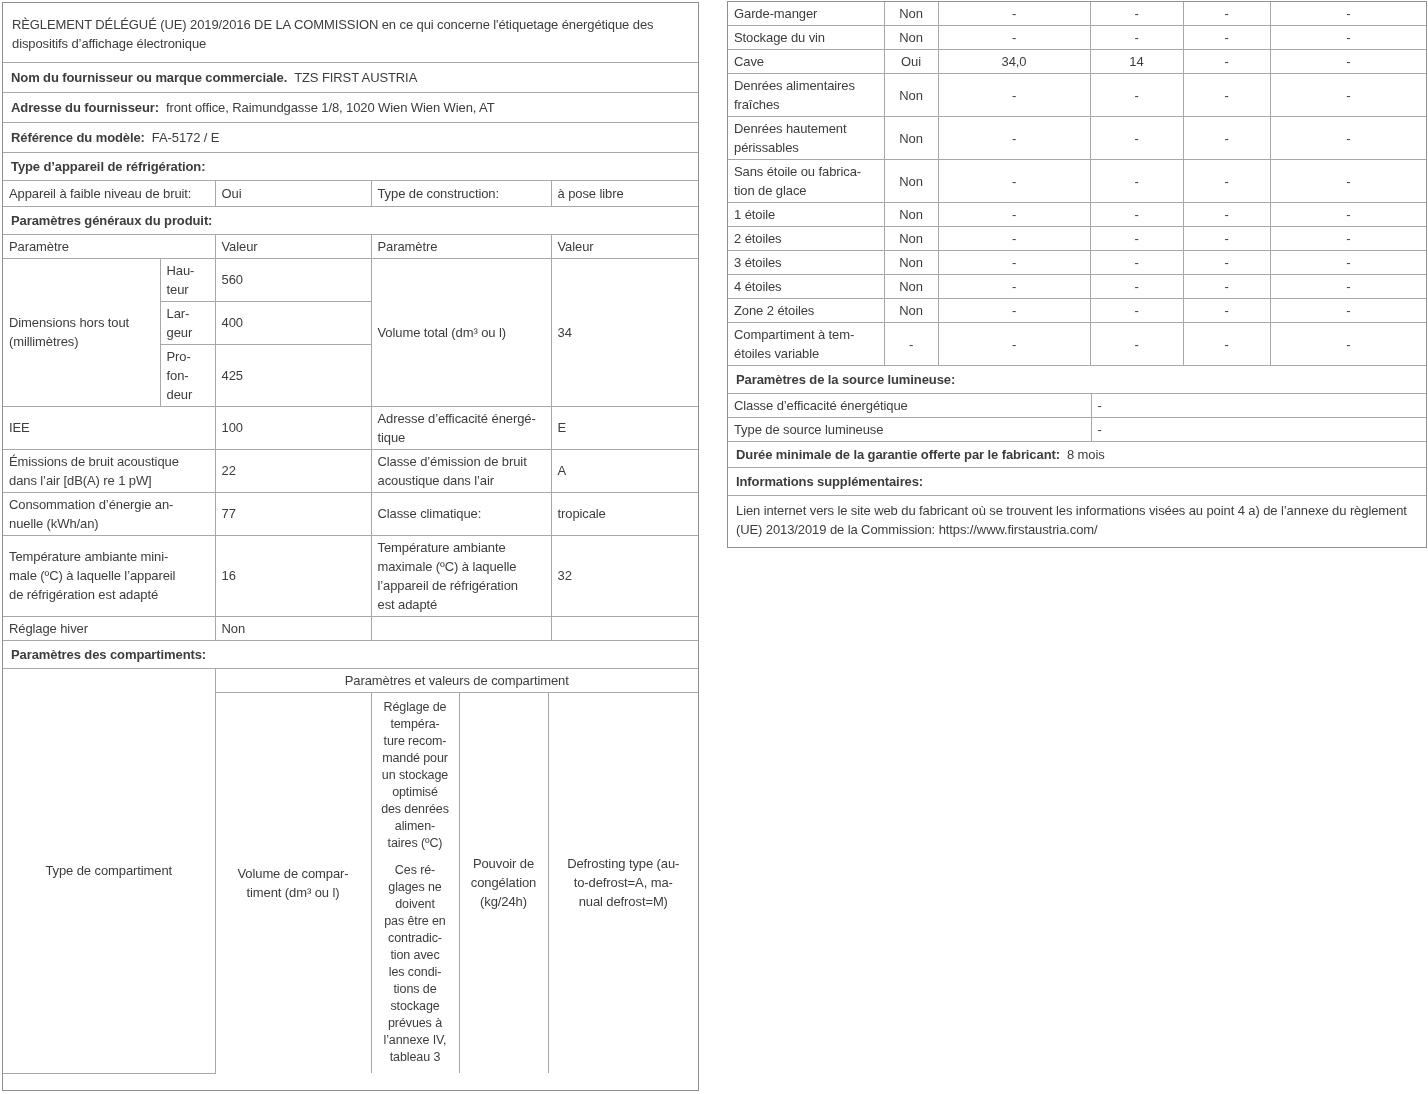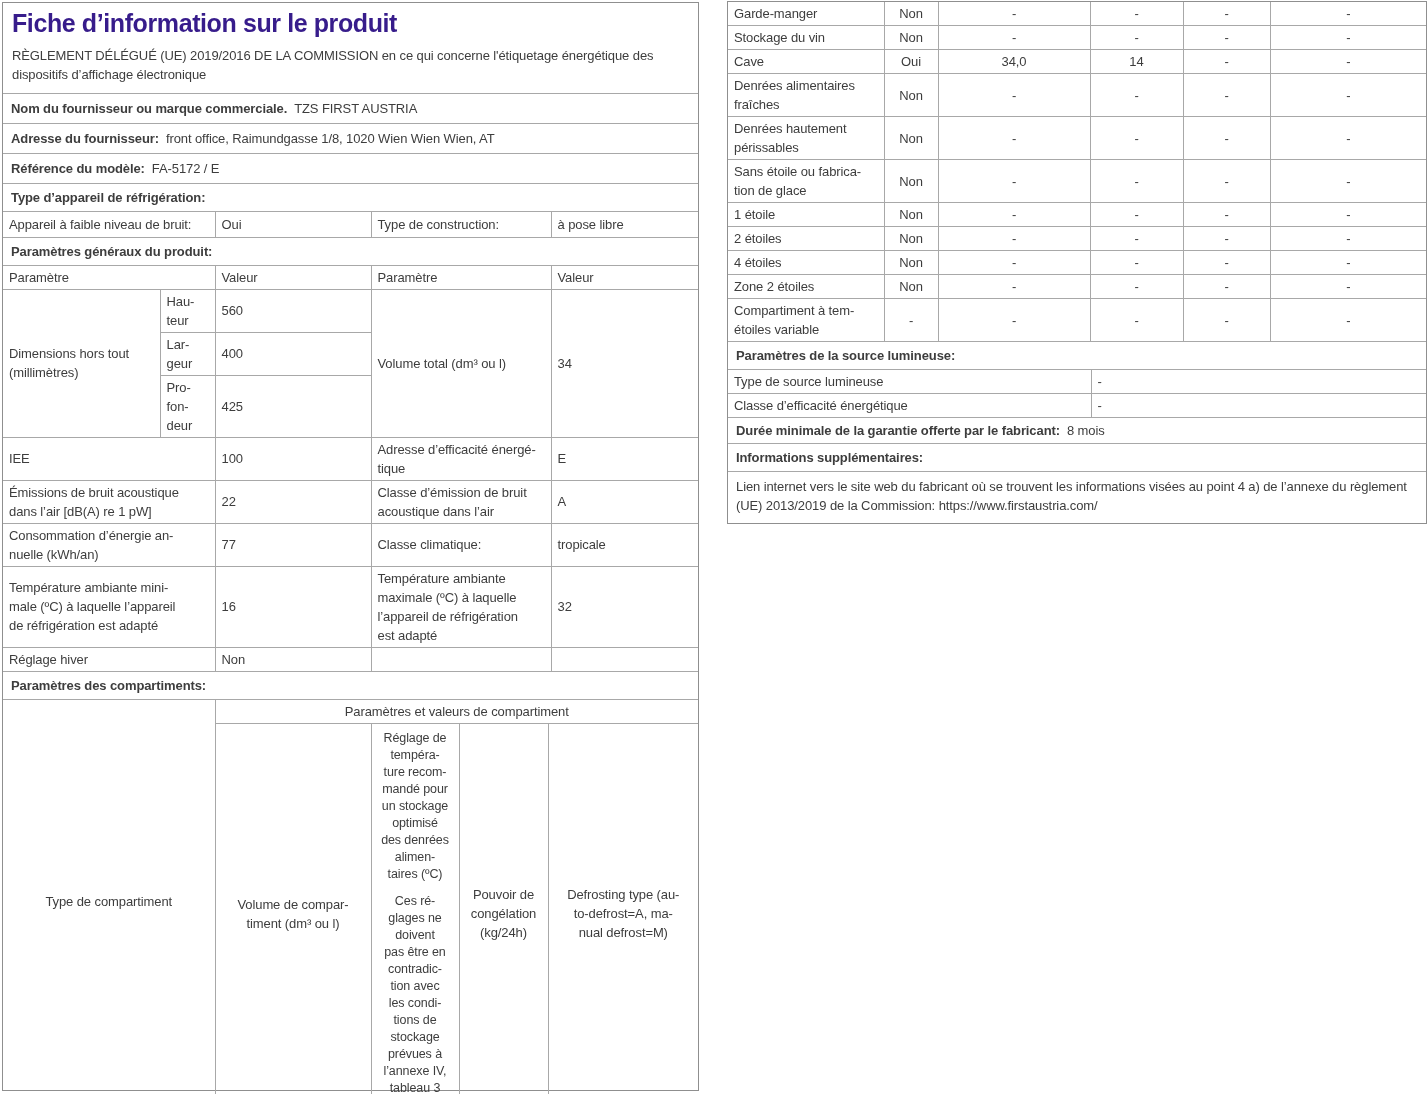--- a/index.html
+++ b/index.html
@@ -58,21 +58,20 @@
   .guarantee{padding:3px 8px;}
   .para{padding:5px 8px 8px 8px;}
   .link{}
 </style>
 </head>
 <body>
 
 <div class="page page-left">
 
   <div class="title-block">
-    <h1 class="title">Fiche d’information sur le produit</h1>
     <p class="regulation">RÈGLEMENT DÉLÉGUÉ (UE) 2019/2016 DE LA COMMISSION en ce qui concerne l'étiquetage énergétique des
 dispositifs d’affichage électronique</p>
   </div>
 
   <div class="kv-row">
     <span class="b">Nom du fournisseur ou marque commerciale.</span><span class="v">TZS FIRST AUSTRIA</span>
   </div>
 
   <div class="kv-row">
     <span class="b">Adresse du fournisseur:</span><span class="v">front office, Raimundgasse 1/8, 1020 Wien Wien Wien, AT</span>
@@ -306,20 +305,28 @@
     </tr>
     <tr class="h21">
       <td>2 étoiles</td>
       <td class="center">Non</td>
       <td class="center">-</td>
       <td class="center">-</td>
       <td class="center">-</td>
       <td class="center">-</td>
     </tr>
     <tr class="h21">
+      <td>3 étoiles</td>
+      <td class="center">Non</td>
+      <td class="center">-</td>
+      <td class="center">-</td>
+      <td class="center">-</td>
+      <td class="center">-</td>
+    </tr>
+    <tr class="h21">
       <td>4 étoiles</td>
       <td class="center">Non</td>
       <td class="center">-</td>
       <td class="center">-</td>
       <td class="center">-</td>
       <td class="center">-</td>
     </tr>
     <tr class="h21">
       <td>Zone 2 étoiles</td>
       <td class="center">Non</td>
@@ -342,27 +349,27 @@
 
   <div class="section-row">Paramètres de la source lumineuse:</div>
 
   <table class="tbl">
     <colgroup>
         <col style="width:363px">
         <col>
       </colgroup>
     <tbody>
         <tr class="h21">
+      <td>Classe d’efficacité énergétique</td>
+      <td>-</td>
+    </tr>
+    <tr class="h21">
       <td>Type de source lumineuse</td>
       <td>-</td>
     </tr>
-    <tr class="h21">
-      <td>Classe d’efficacité énergétique</td>
-      <td>-</td>
-    </tr>
   </tbody>
     </table>
 
   <div class="kv-row guarantee">
     <span class="b">Durée minimale de la garantie offerte par le fabricant:</span><span class="v">8 mois</span>
   </div>
 
   <div class="section-row">Informations supplémentaires:</div>
 
   <div class="para">

